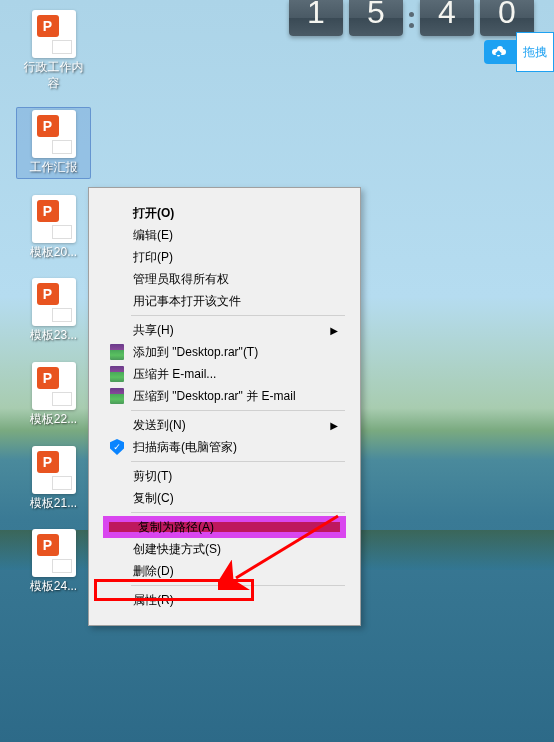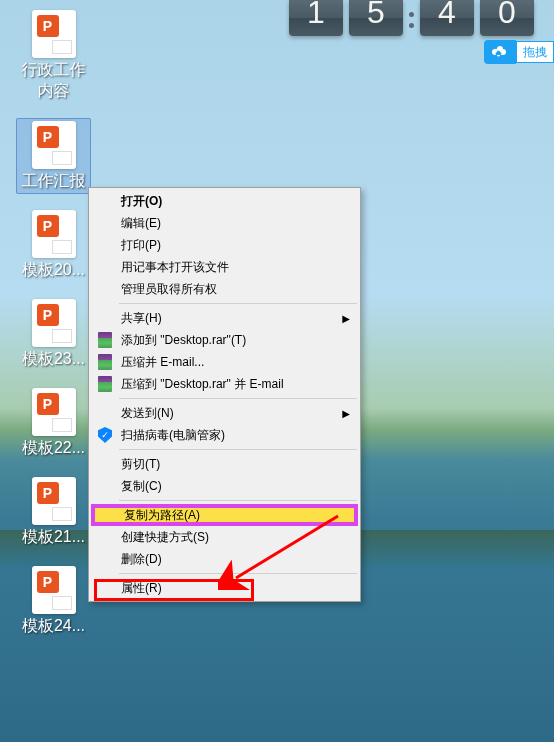--- a/index.html
+++ b/index.html
@@ -87,21 +87,21 @@
   color: #fff;
   font-weight: bold;
   font-size: 14px;
   display: flex;
   align-items: center;
   justify-content: center;
 }
 .icon-label {
   color: #fff;
   text-align: center;
-  font-size: 16px;
+  font-size: 12px;
   line-height: 1.3;
   text-shadow: 1px 1px 2px rgba(0,0,0,0.7);
   max-width: 75px;
   word-break: break-all;
 }
 
 
 .clock {
   position: absolute;
   top: 0;
@@ -151,54 +151,54 @@
   border-radius: 4px 0 0 4px;
   display: flex;
   align-items: center;
   justify-content: center;
   color: #fff;
   font-size: 14px;
 }
 .cloud-txt {
   background: #fff;
   color: #1da1f2;
-  height: 22px;
+  height: 40px;
   padding: 0 6px;
   display: flex;
   align-items: center;
   border: 1px solid #1da1f2;
   font-size: 12px;
 }
 
 
 .context-menu {
   position: absolute;
   left: 88px;
   top: 187px;
   width: 273px;
   background: #f0f0f0;
   border: 1px solid #a0a0a0;
   box-shadow: 3px 3px 6px rgba(0,0,0,0.25);
-  padding: 2px;
+  padding: 14px;
 }
 .menu-item {
   height: 22px;
   display: flex;
   align-items: center;
   padding-left: 30px;
   padding-right: 18px;
   position: relative;
   cursor: pointer;
   font-size: 12px;
   color: #000;
 }
 .menu-item.bold { font-weight: bold; }
 .menu-item.hover {
-  background: #fde047;
-  border: 4px solid #d946ef;
+  background: #be185d;
+  border: 6px solid #d946ef;
   padding-left: 29px;
 }
 .menu-item .submenu-arrow {
   position: absolute;
   right: 8px;
   font-size: 10px;
 }
 .menu-item .item-icon {
   position: absolute;
   left: 6px;
@@ -316,24 +316,24 @@
     <div class="menu-item bold">
       <span>打开(O)</span>
     </div>
     <div class="menu-item">
       <span>编辑(E)</span>
     </div>
     <div class="menu-item">
       <span>打印(P)</span>
     </div>
     <div class="menu-item">
+      <span>管理员取得所有权</span>
+    </div>
+    <div class="menu-item">
       <span>用记事本打开该文件</span>
-    </div>
-    <div class="menu-item">
-      <span>管理员取得所有权</span>
     </div>
     <div class="menu-sep"></div>
     <div class="menu-item">
       <span>共享(H)</span>
       <span class="submenu-arrow">▶</span>
     </div>
     <div class="menu-item">
       <span class="item-icon">
         <span class="rar-icon"></span>
       </span>

